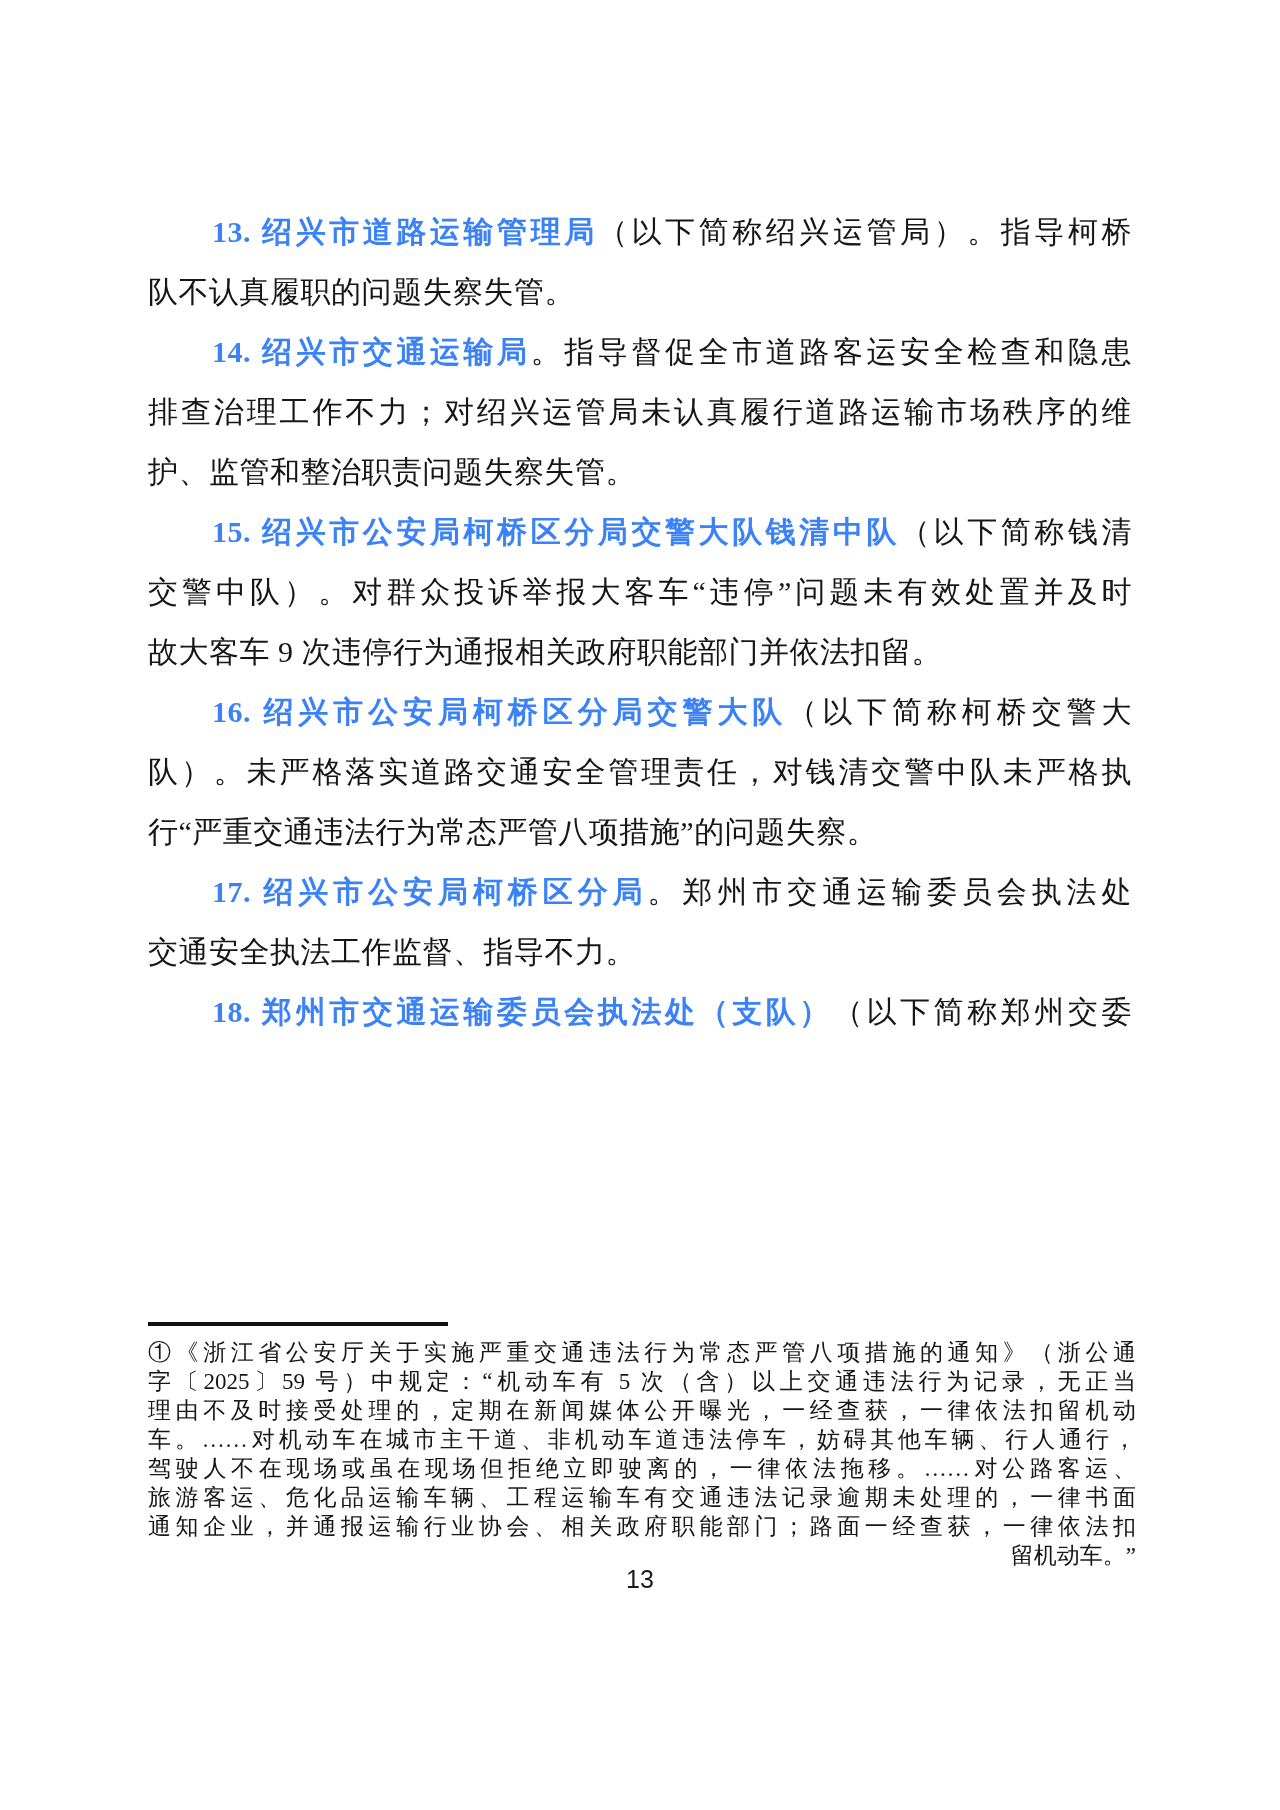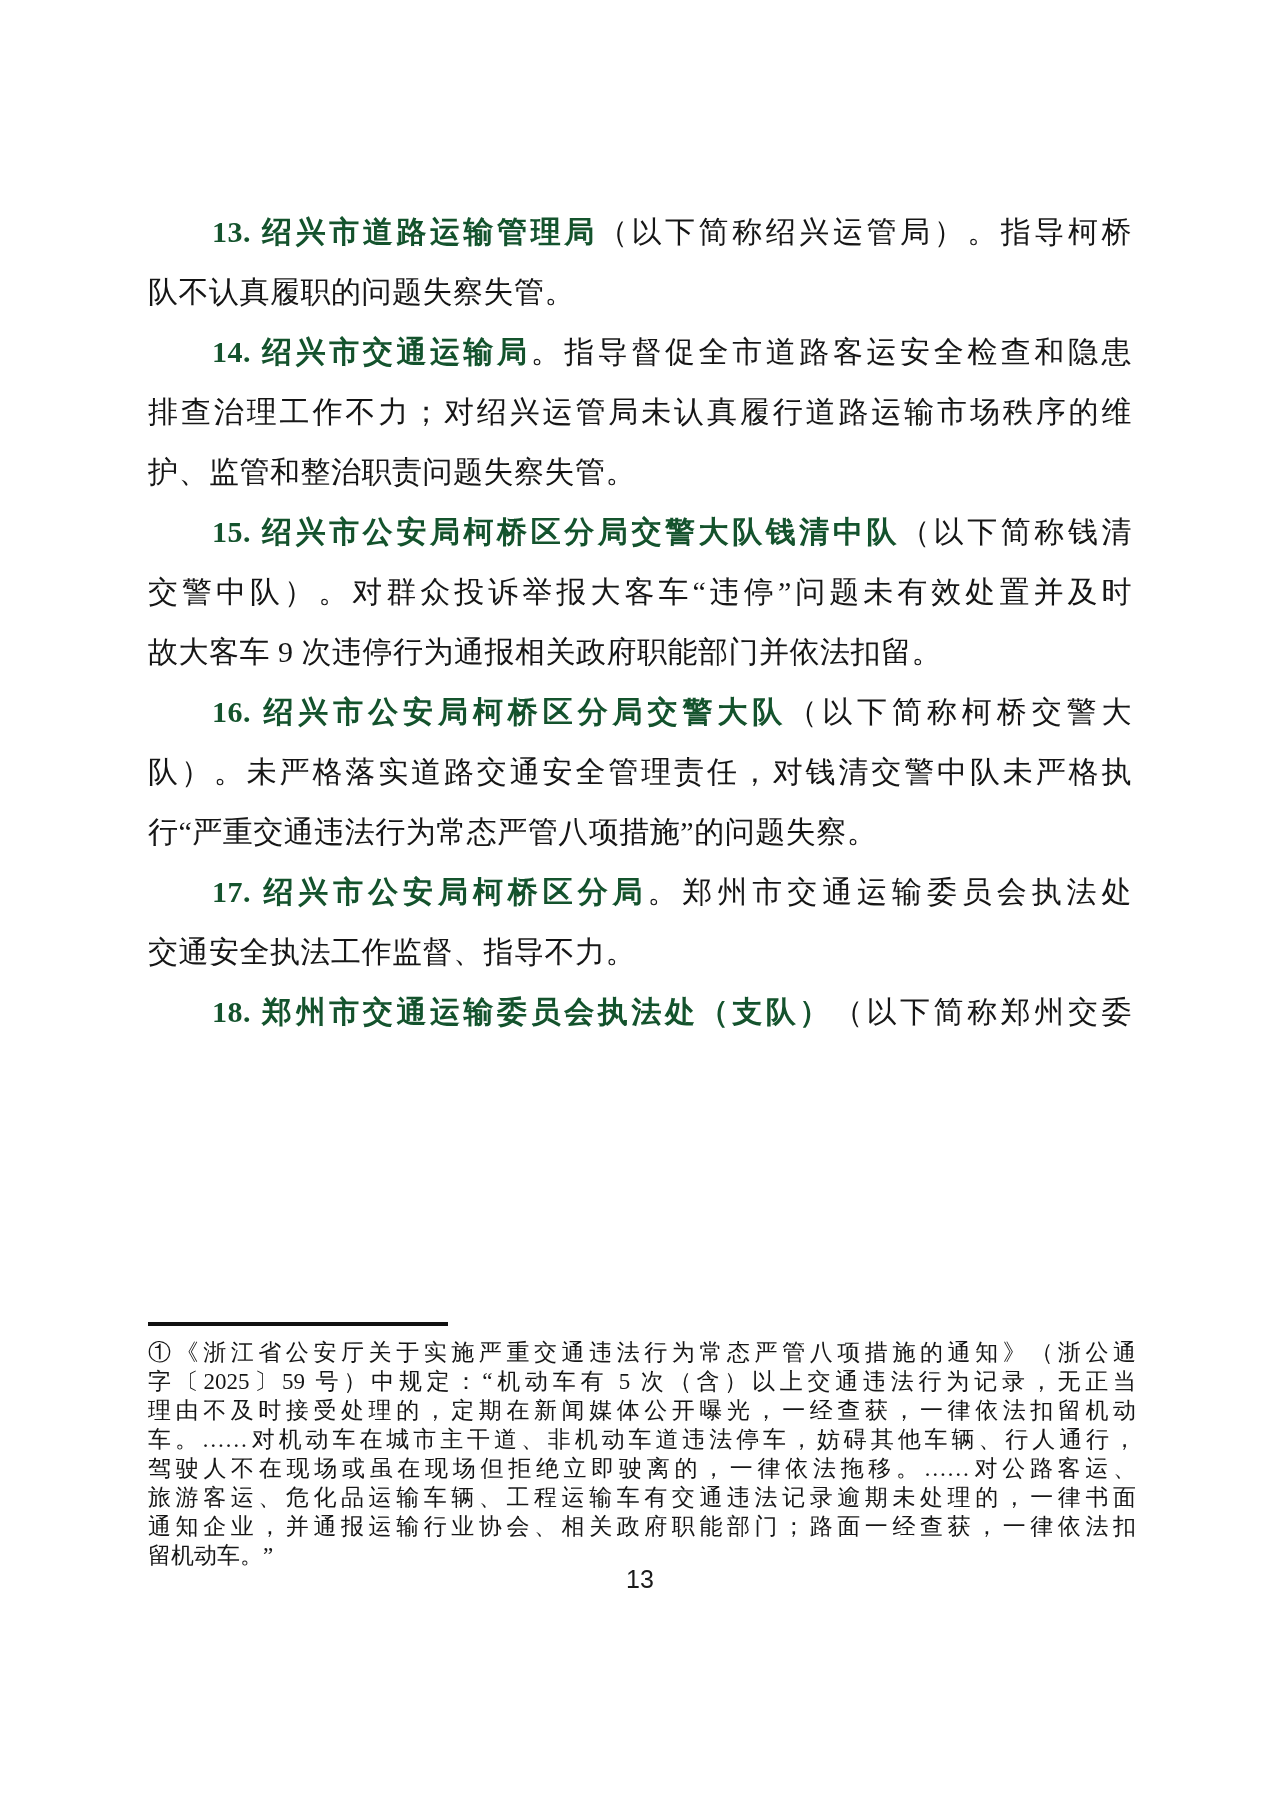--- a/index.html
+++ b/index.html
@@ -24,21 +24,21 @@
     overflow:hidden;
     text-align:left;
     letter-spacing:0.5px;
   }
   .line.just{
     text-align:justify;
     text-align-last:justify;
     text-justify:inter-ideograph;
   }
   .line.ind{padding-left:64px;}
-  .b{font-weight:700;color:#14532d;}
+  .b{font-weight:700;color:#3b82f6;}
   .sup{
     font-size:19px;
     vertical-align:10px;
     letter-spacing:0;
   }
   .footnote-sep{
     position:absolute;
     left:148px;top:1322px;
     width:300px;height:4px;
     background:#111;
@@ -46,21 +46,21 @@
   .footnote{
     position:absolute;
     left:148px;top:1338px;
     width:988px;
   }
   .fline{
     height:29px;
     line-height:29px;
     font-size:23px;
     overflow:hidden;
-    text-align:left;
+    text-align:right;
   }
   .fline.just{
     text-align:justify;
     text-align-last:justify;
     text-justify:inter-ideograph;
     font-family:Liberation Serif, serif;
   }
   .page-number{
     position:absolute;
     left:0;top:1564px;

